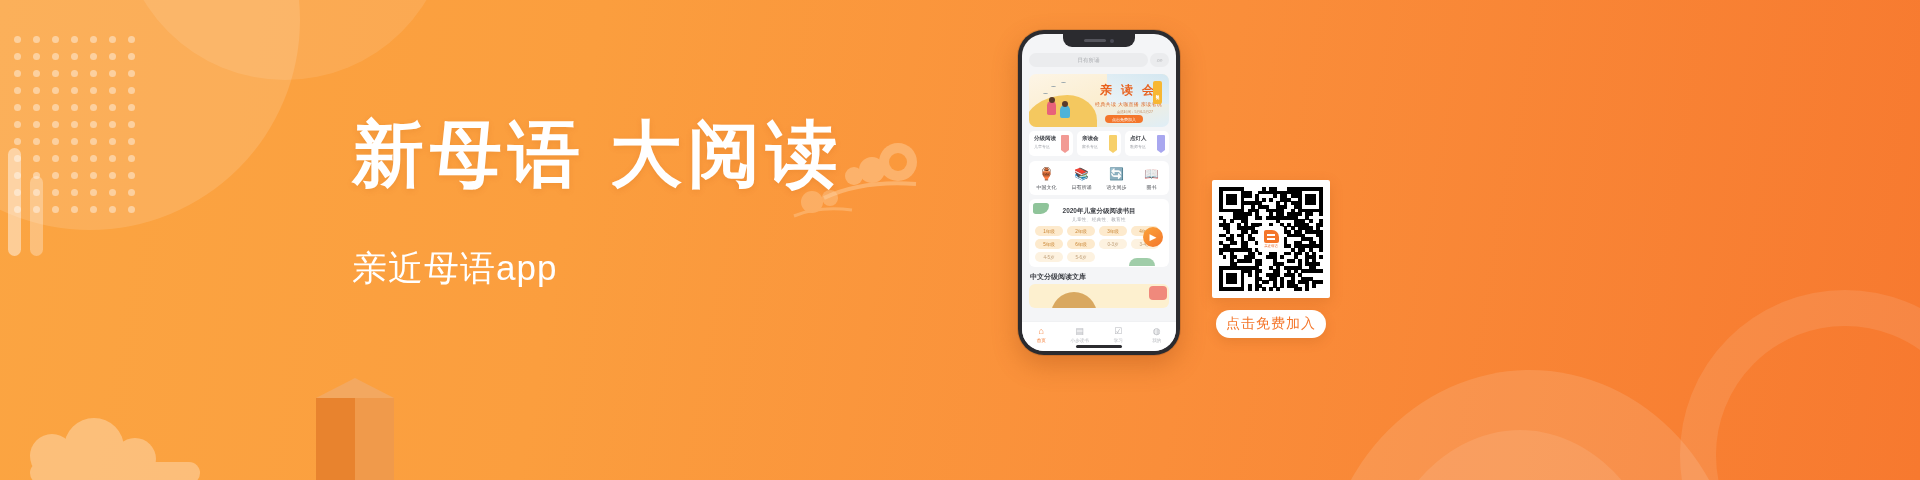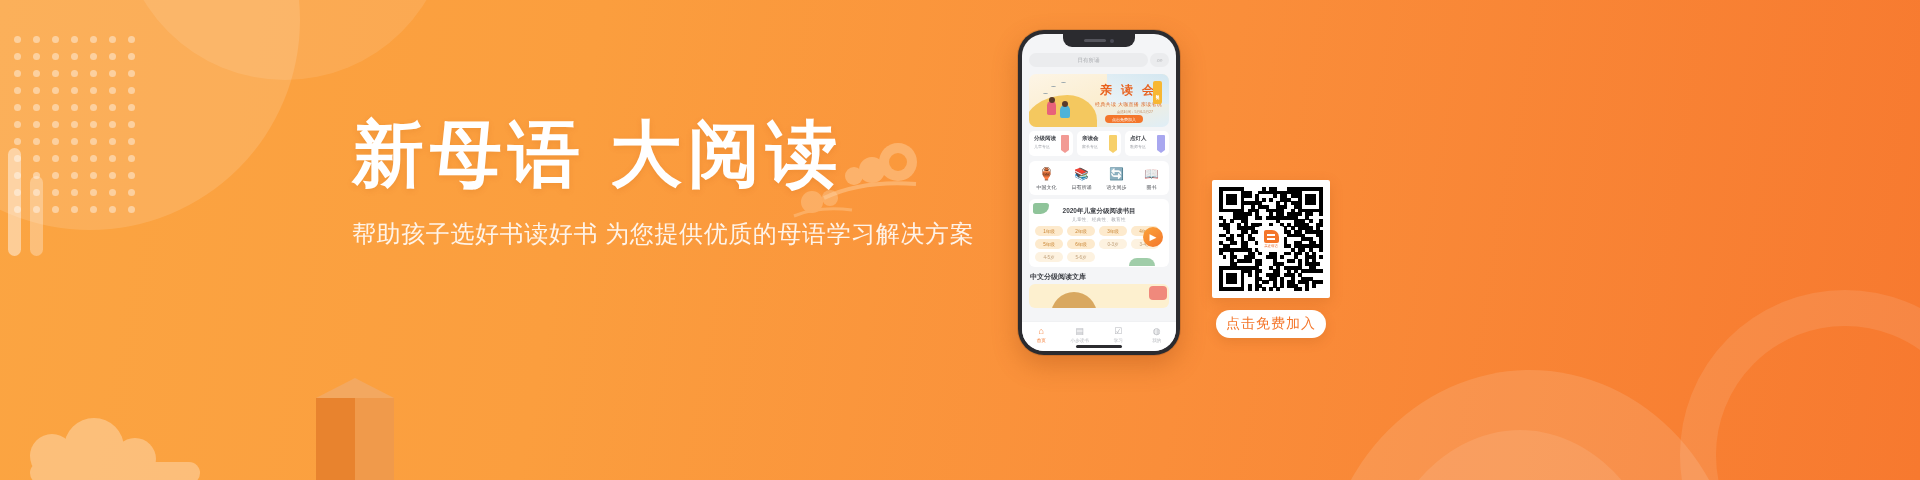--- a/index.html
+++ b/index.html
@@ -425,21 +425,21 @@
       <g fill="#ffd9ad">
         <circle cx="22" cy="16" r="11"></circle>
           <circle cx="40" cy="12" r="8"></circle>
         <path d="M4 30 Q28 20 62 24" stroke="#ffd9ad" stroke-width="3" fill="none"></path>
       </g>
     </svg>
   </div>
 
   <div class="copy">
     <div class="headline">新母语 大阅读</div>
-    <div class="tag">帮助孩子选好书读好书 为您提供优质的母语学习解决方案</div>
+    <div class="sub">亲近母语app</div>
   </div>
 
   <div class="phone">
     <div class="screen">
 
       <div class="notch">
         <div class="spk"></div>
         <div class="cam"></div>
       </div>
 

